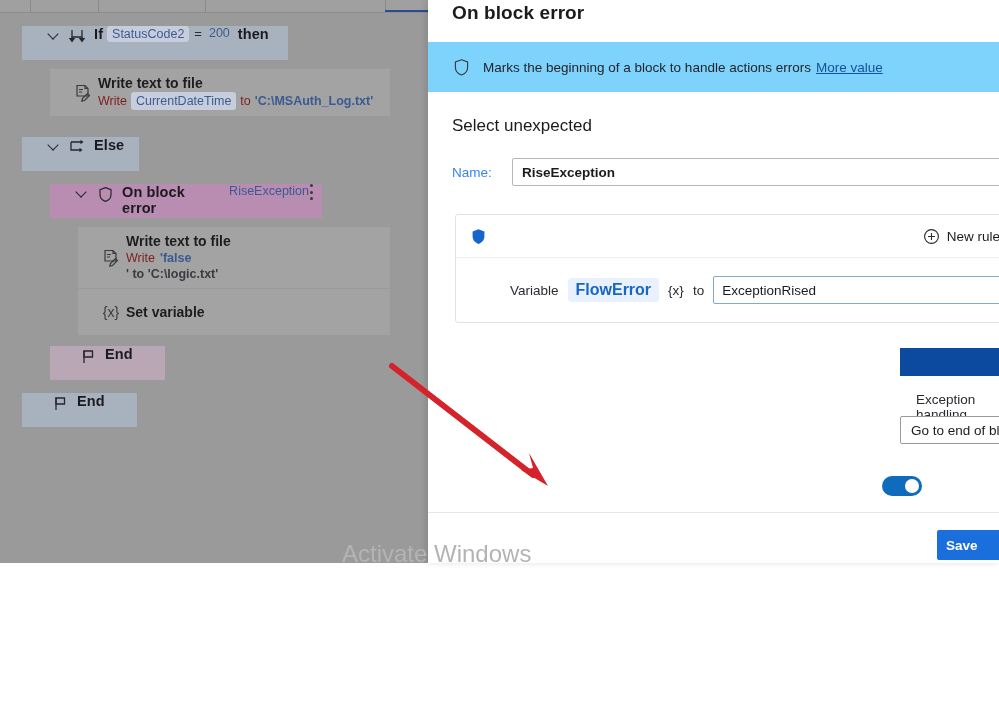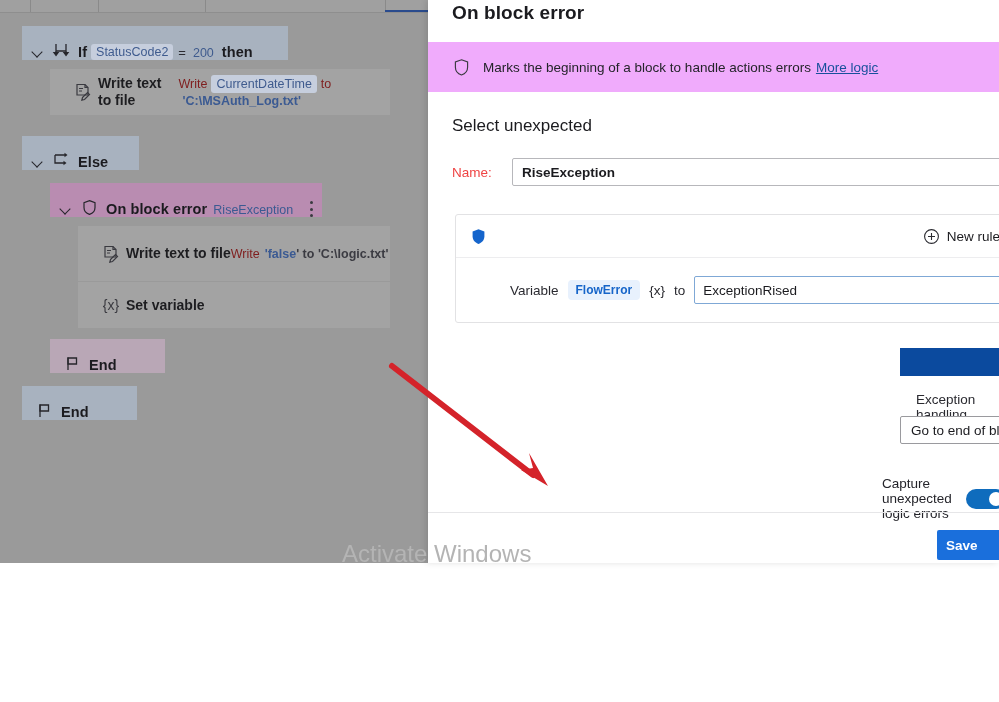--- a/index.html
+++ b/index.html
@@ -27,23 +27,23 @@
     position:absolute;left:385px;top:10px;width:43px;height:2px;background:#2a4b8d;
   }
 
   .flow-rows{position:absolute;left:0;top:13px;width:428px;}
 
   .row{position:relative;box-sizing:border-box;}
 
   
   .hdr{
     background:#a8b2bf;
-    display:flex;align-items:flex-end;
+    display:flex;align-items:flex-start;
     height:34px;
-    padding-left:8px;
+    padding-left:24px;
     color:#1b1b1f;
   }
   .hdr.if{margin-left:22px;width:266px;margin-top:13px;}
   .hdr.else{margin-left:22px;width:117px;margin-top:20px;}
   .hdr.end-outer{margin-left:22px;width:115px;margin-top:13px;}
   .hdr.end-inner{margin-left:50px;width:115px;margin-top:10px;background:#b9a7b6;}
 
   .hdr.onerr{
     margin-left:50px;width:272px;margin-top:13px;
     background:#b98cb1;height:34px;
@@ -79,52 +79,52 @@
   .act{
     margin-left:50px;width:340px;min-height:47px;
     background:#a3a3a3;
     display:flex;align-items:center;
     padding:6px 0 6px 18px;
     border-bottom:1px solid #9a9a9a;
     box-sizing:border-box;
   }
   .act.indent2{margin-left:78px;width:312px;}
   .act .aico{width:30px;flex:0 0 auto;display:flex;align-items:center;justify-content:center;color:#3a3a40;}
-  .act .atext{display:flex;flex-direction:row;}
+  .act .atext{display:flex;flex-direction:column;}
   .act .atitle{font-size:14px;font-weight:bold;color:#1d1d20;line-height:17px;}
   .act .adesc{font-size:12.5px;color:#3b3b42;line-height:16px;display:flex;align-items:center;flex-wrap:wrap;}
   .act .adesc .plain{color:#7f1d1d;}
   .blue-txt{color:#3b5a92;font-weight:bold;}
 
   
   #dialog{
     position:absolute;left:428px;top:0;width:571px;height:563px;
     background:#ffffff;
     box-shadow:-2px 0 6px rgba(0,0,0,.12);
     overflow:hidden;
   }
   #dlg-title{
     position:absolute;left:24px;top:2px;
     font-size:19px;color:#1b1b1f;font-weight:600;letter-spacing:.1px;
   }
   #info-banner{
     position:absolute;left:0;top:42px;width:571px;height:50px;
-    background:#f0abfc;
+    background:#7dd3fc;
     display:flex;align-items:center;
   }
   #info-banner .shield{margin-left:24px;margin-right:12px;display:flex;align-items:center;}
   #info-banner .btxt{font-size:13.5px;color:#24242a;}
   #info-banner a{color:#18509c;text-decoration:underline;}
 
   #sec-title{
     position:absolute;left:24px;top:116px;font-size:17px;color:#1b1b1f;font-weight:400;
   }
 
   #name-row{position:absolute;left:24px;top:158px;display:flex;align-items:center;}
-  #name-label{font-size:13.5px;color:#ef4444;width:60px;}
+  #name-label{font-size:13.5px;color:#3b82f6;width:60px;}
   #name-input{
     width:505px;height:28px;box-sizing:border-box;
     border:1px solid #b7b7bb;border-radius:2px;background:#fff;
     font-family:"Liberation Sans", sans-serif;font-size:13.5px;color:#1b1b1f;
     padding:0 9px;font-weight:600;
   }
   #rule-box{
     position:absolute;left:27px;top:214px;width:560px;
     border:1px solid #e2e2e4;border-radius:3px;background:#fff;
     box-sizing:border-box;
@@ -141,21 +141,21 @@
   }
   #new-rule .plus{margin-right:7px;display:flex;align-items:center;}
 
   #rule-body{
     margin:8px 0 8px 18px;background:#fff;
     display:flex;align-items:center;height:48px;
   }
   #rule-body .vlabel{font-size:13.5px;color:#2a2a30;margin-right:9px;margin-left:36px;}
   #rule-body .vpill{
     background:#e8f1fd;color:#1665c9;border-radius:4px;
-    padding:3px 8px;font-size:12px;font-weight:bold;
+    padding:3px 8px;font-size:16px;font-weight:bold;
   }
   #rule-body .braces{font-size:13.5px;color:#2a2a30;margin:0 9px;}
   #rule-body .toword{font-size:13.5px;color:#2a2a30;margin-right:9px;}
   #rule-value{
     width:310px;height:28px;box-sizing:border-box;
     border:1px solid #7fa8d6;border-radius:2px;background:#fff;
     font-family:"Liberation Sans", sans-serif;font-size:13.5px;color:#1b1b1f;
     padding:0 8px;
   }
   #seg-group{
@@ -336,21 +336,21 @@
 
   <div id="dlg-title">On block error</div>
 
   <div id="info-banner">
     <span class="shield">
       <svg width="19" height="19" viewBox="0 0 19 19">
         <path d="M9.5 1.8 L15.6 4 V9.3 C15.6 13.3 12.7 15.9 9.5 17 C6.3 15.9 3.4 13.3 3.4 9.3 V4 Z" fill="none" stroke="#3a3a40" stroke-width="1.15"></path>
       </svg>
     </span>
     <span class="btxt">Marks the beginning of a block to handle actions errors</span>
-    <a href="#" style="margin-left:5px;font-size:13.5px;">More logic</a>
+    <a href="#" style="margin-left:5px;font-size:13.5px;">More value</a>
   </div>
 
   <div id="sec-title">Select unexpected</div>
 
   <div id="name-row">
     <span id="name-label">Name:</span>
     <input id="name-input" type="text" value="RiseException" style="">
   </div>
 
   <div id="rule-box">
@@ -384,21 +384,20 @@
 
   </div>
 
   <div id="ehm-label">Exception handling mode</div>
   <div id="ehm-select">
     <span>Go to end of block</span>
 
   </div>
 
   <div id="capture-row">
-    <span id="capture-label">Capture unexpected logic errors</span>
     <span id="capture-toggle">
         <span class="knob"></span>
       </span>
 
   </div>
 
   <div id="dlg-sep"></div>
 
   <button id="save-btn">Save</button>
 </div>

